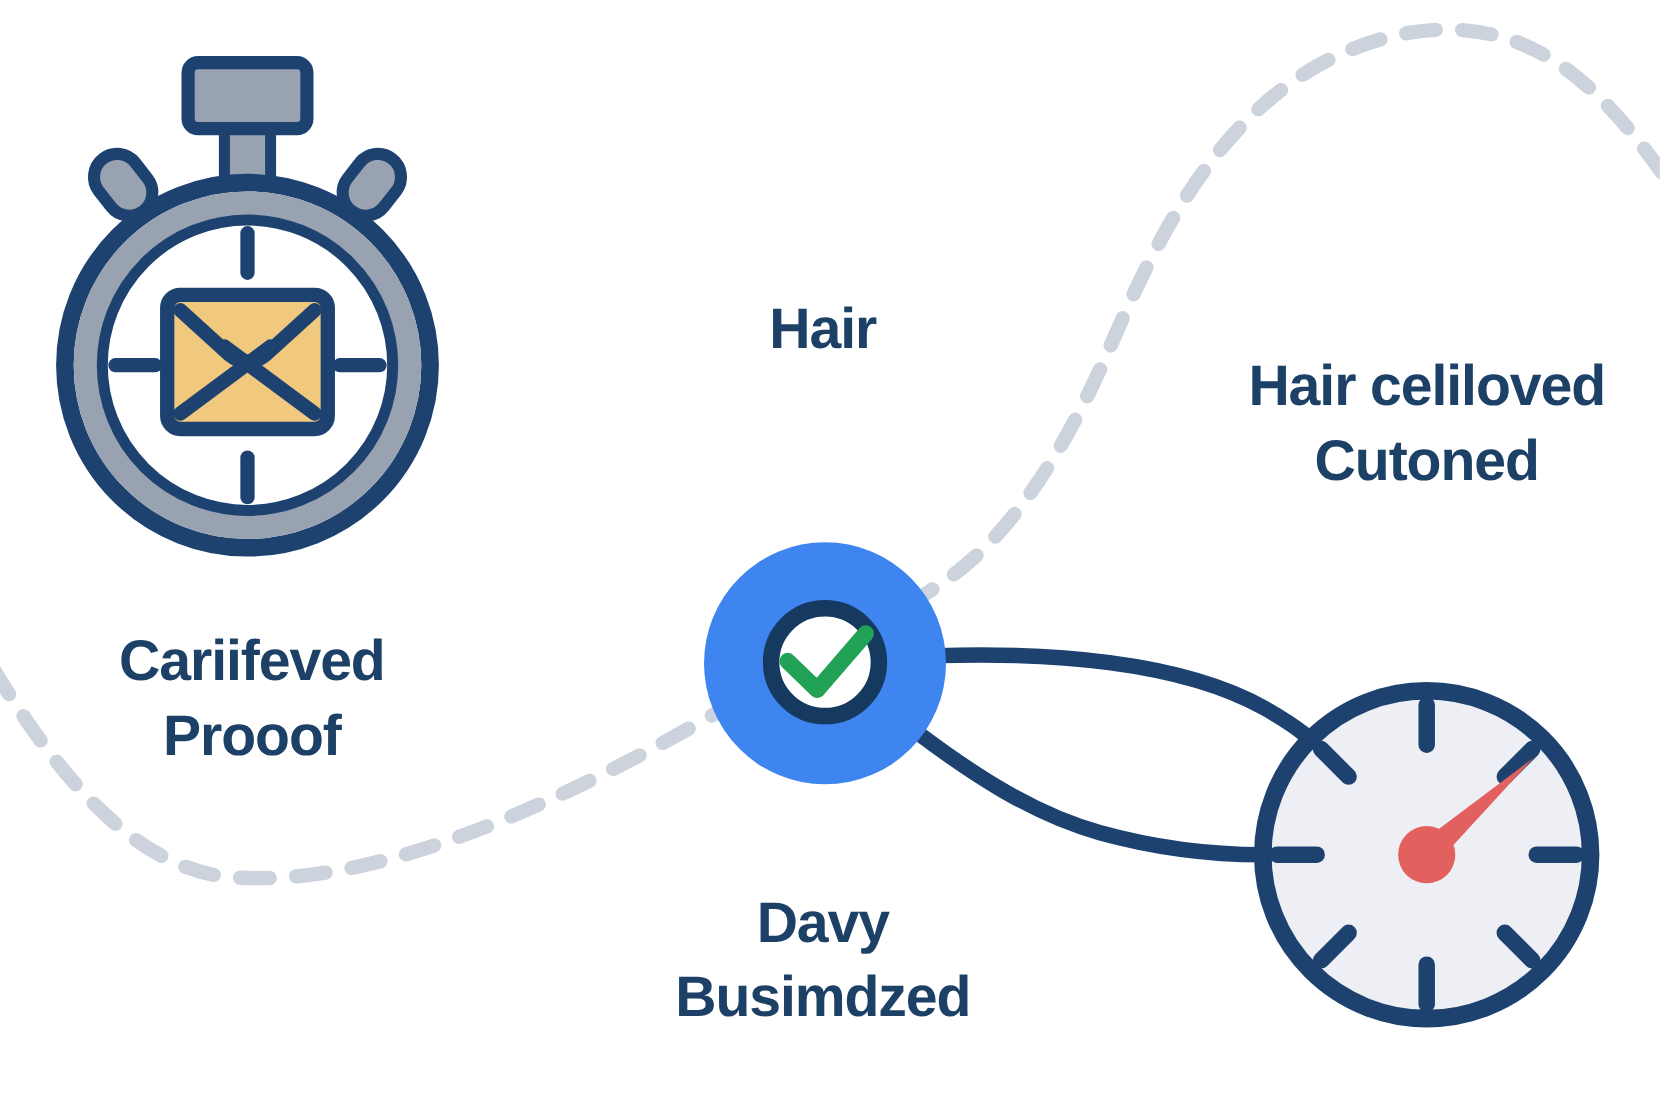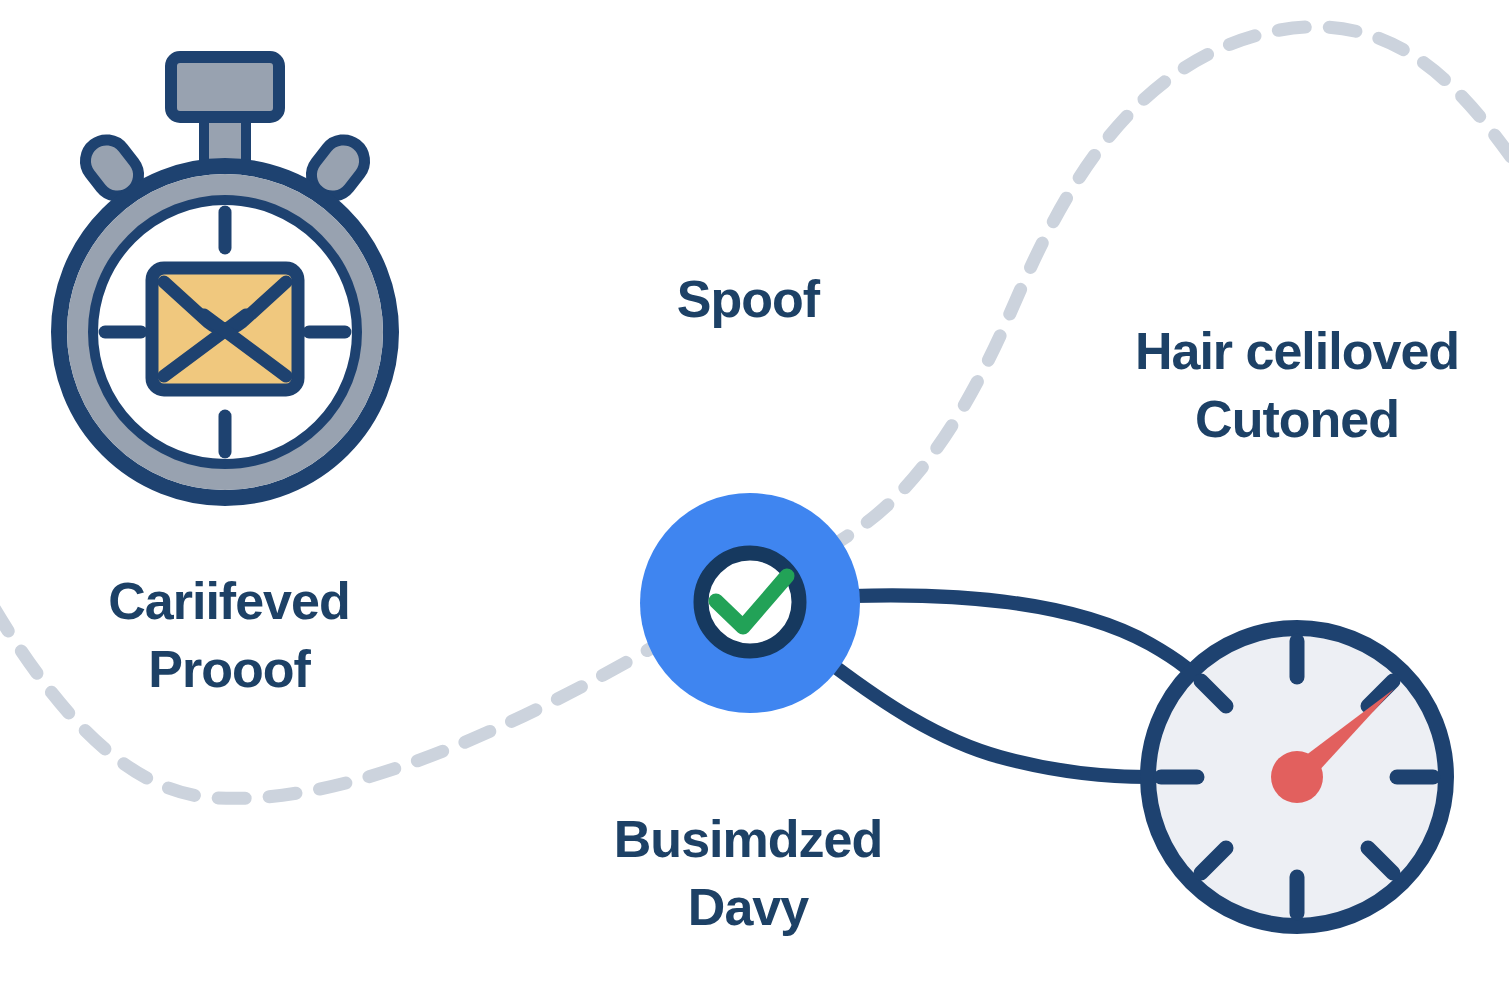--- a/index.html
+++ b/index.html
@@ -149,26 +149,26 @@
       </g>
     </g>
   </svg>
 
   <div class="label" style="left:-31px; top:567px;">
     <span>Cariifeved</span>
     <span>Prooof</span>
   </div>
 
   <div class="label" style="left:488px; top:265px;">
-    <span>Spoof</span>
+    <span>Hair</span>
   </div>
 
   <div class="label" style="left:1037px; top:317px;">
     <span>Hair celiloved</span>
     <span>Cutoned</span>
   </div>
 
   <div class="label" style="left:488px; top:805px;">
+    <span>Davy</span>
     <span>Busimdzed</span>
-    <span>Davy</span>
   </div>
 
 </div>
 
 </body></html>

